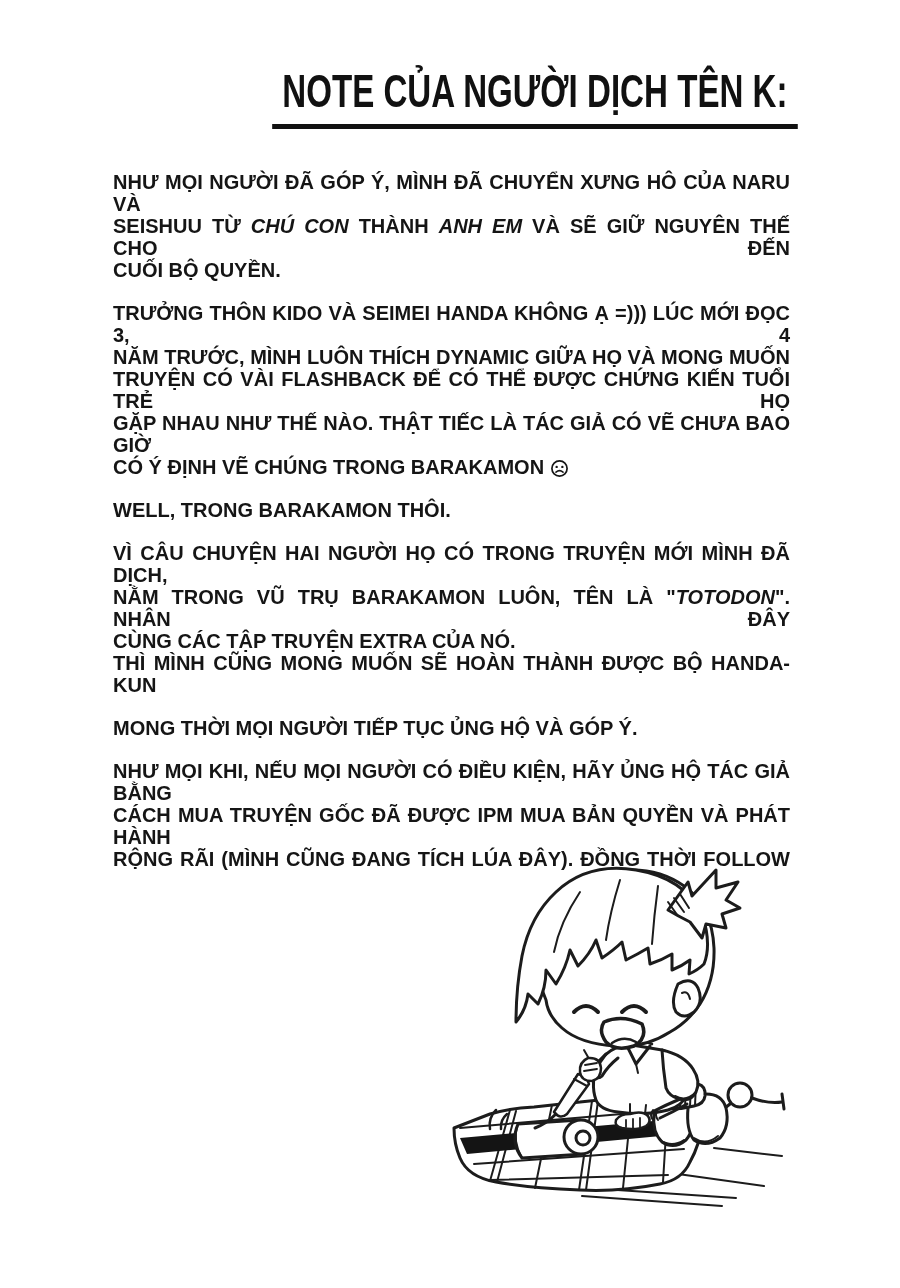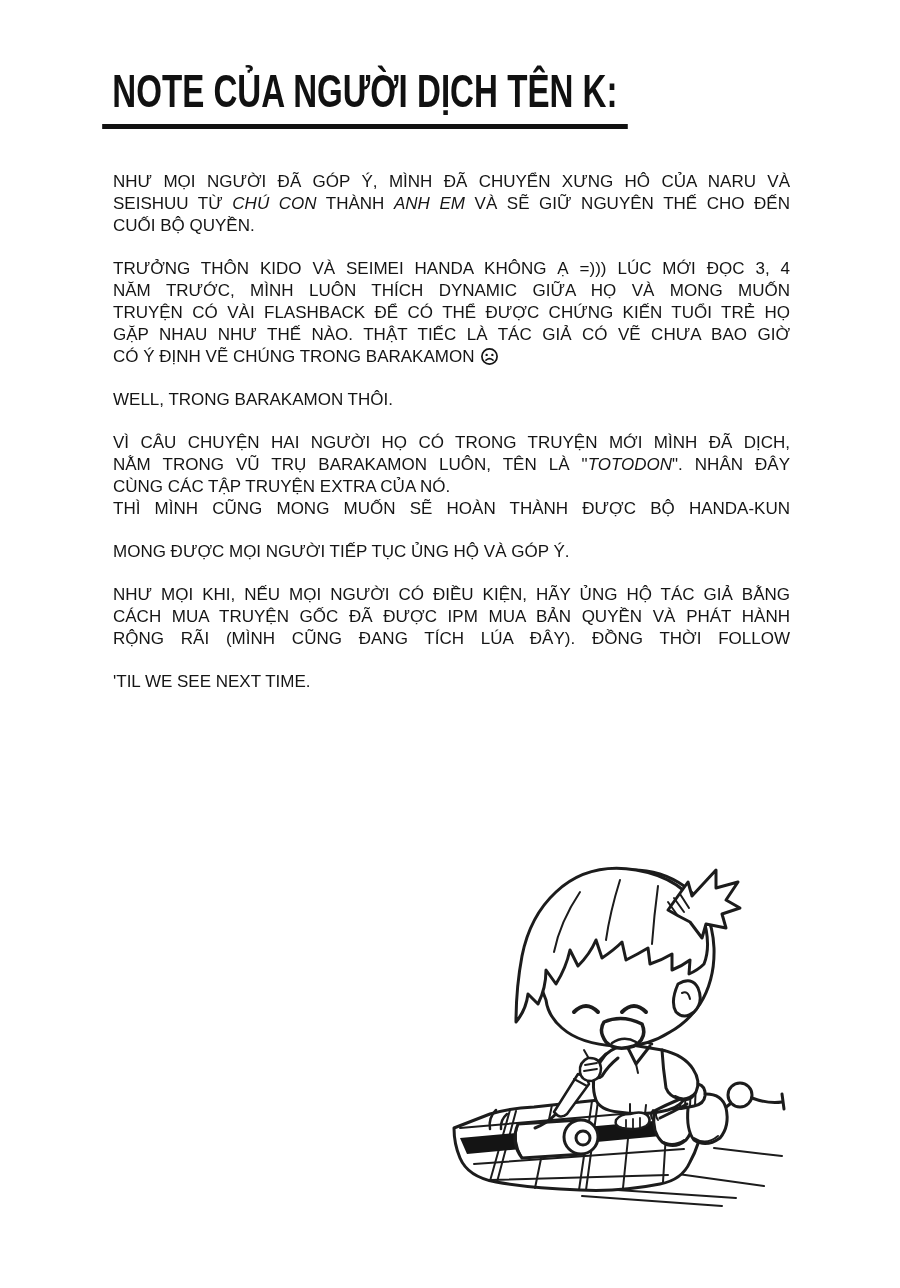--- a/index.html
+++ b/index.html
@@ -1,29 +1,29 @@
 <!DOCTYPE html>
 <html lang="vi"><head>
 <meta charset="utf-8">
 <style>
   html,body{margin:0;padding:0;background:#ffffff;}
   body{
     width:900px;height:1288px;position:relative;overflow:hidden;
     font-family:"Liberation Sans", sans-serif;color:#161616;
     -webkit-font-smoothing:antialiased;
   }
-  .title-wrap{position:absolute;top:66px;left:0;width:900px;text-align:left;}
+  .title-wrap{position:absolute;top:66px;left:0;width:900px;text-align:right;}
   .title-inner{
     display:inline-block;transform:scaleX(.72);transform-origin:50% 50%;
     font-weight:bold;font-size:46px;line-height:1.1;letter-spacing:0px;
     color:#111;border-bottom:5px solid #111;padding:0 14px 7px 14px;white-space:nowrap;
   }
   .note{
     position:absolute;left:113px;top:171px;width:677px;
-    font-size:17px;font-weight:normal;line-height:22px;color:#151515;
+    font-size:20px;font-weight:bold;line-height:22px;color:#151515;
   }
   .para{margin:0 0 21px 0;}
   .ln{text-align:justify;}
   .ln.j{text-align-last:justify;-moz-text-align-last:justify;}
   .it{font-style:italic;}
   .sad{display:inline-block;vertical-align:-4px;margin-left:6px;}
   .illu{position:absolute;left:430px;top:852px;width:360px;height:368px;}
 </style>
 </head>
 <body>
@@ -59,32 +59,29 @@
   </div>
 
   <div class="para">
     <div class="ln j">VÌ CÂU CHUYỆN HAI NGƯỜI HỌ CÓ TRONG TRUYỆN MỚI MÌNH ĐÃ DỊCH,</div>
     <div class="ln j"><span>NẰM TRONG VŨ TRỤ BARAKAMON LUÔN, TÊN LÀ "</span><span class="it">TOTODON</span><span>". NHÂN ĐÂY</span></div>
     <div class="ln">CÙNG CÁC TẬP TRUYỆN EXTRA CỦA NÓ.</div>
     <div class="ln j">THÌ MÌNH CŨNG MONG MUỐN SẼ HOÀN THÀNH ĐƯỢC BỘ HANDA-KUN</div>
   </div>
 
   <div class="para">
-    <div class="ln">MONG ĐƯỢC MỌI NGƯỜI TIẾP TỤC ỦNG HỘ VÀ GÓP Ý.</div>
+    <div class="ln">MONG THỜI MỌI NGƯỜI TIẾP TỤC ỦNG HỘ VÀ GÓP Ý.</div>
   </div>
 
   <div class="para">
     <div class="ln j">NHƯ MỌI KHI, NẾU MỌI NGƯỜI CÓ ĐIỀU KIỆN, HÃY ỦNG HỘ TÁC GIẢ BẰNG</div>
     <div class="ln j">CÁCH MUA TRUYỆN GỐC ĐÃ ĐƯỢC IPM MUA BẢN QUYỀN VÀ PHÁT HÀNH</div>
     <div class="ln j">RỘNG RÃI (MÌNH CŨNG ĐANG TÍCH LÚA ĐÂY). ĐỒNG THỜI FOLLOW</div>
   </div>
 
-  <div class="para">
-    <div class="ln">'TIL WE SEE NEXT TIME.</div>
-  </div>
 
 </div>
 
 <svg class="illu" viewBox="0 0 360 368" fill="none" stroke-linecap="round" stroke-linejoin="round" aria-label="Chibi character smiling with closed eyes, rolling a paint roller over an ink-striped plaid cushion">
 
   <g stroke="#1c1c1c" stroke-width="2">
     <path d="M128 334 L306 346"></path>
     <path d="M152 344 L292 354"></path>
     <path d="M248 322 L334 334"></path>
     <path d="M284 296 L352 304"></path>

